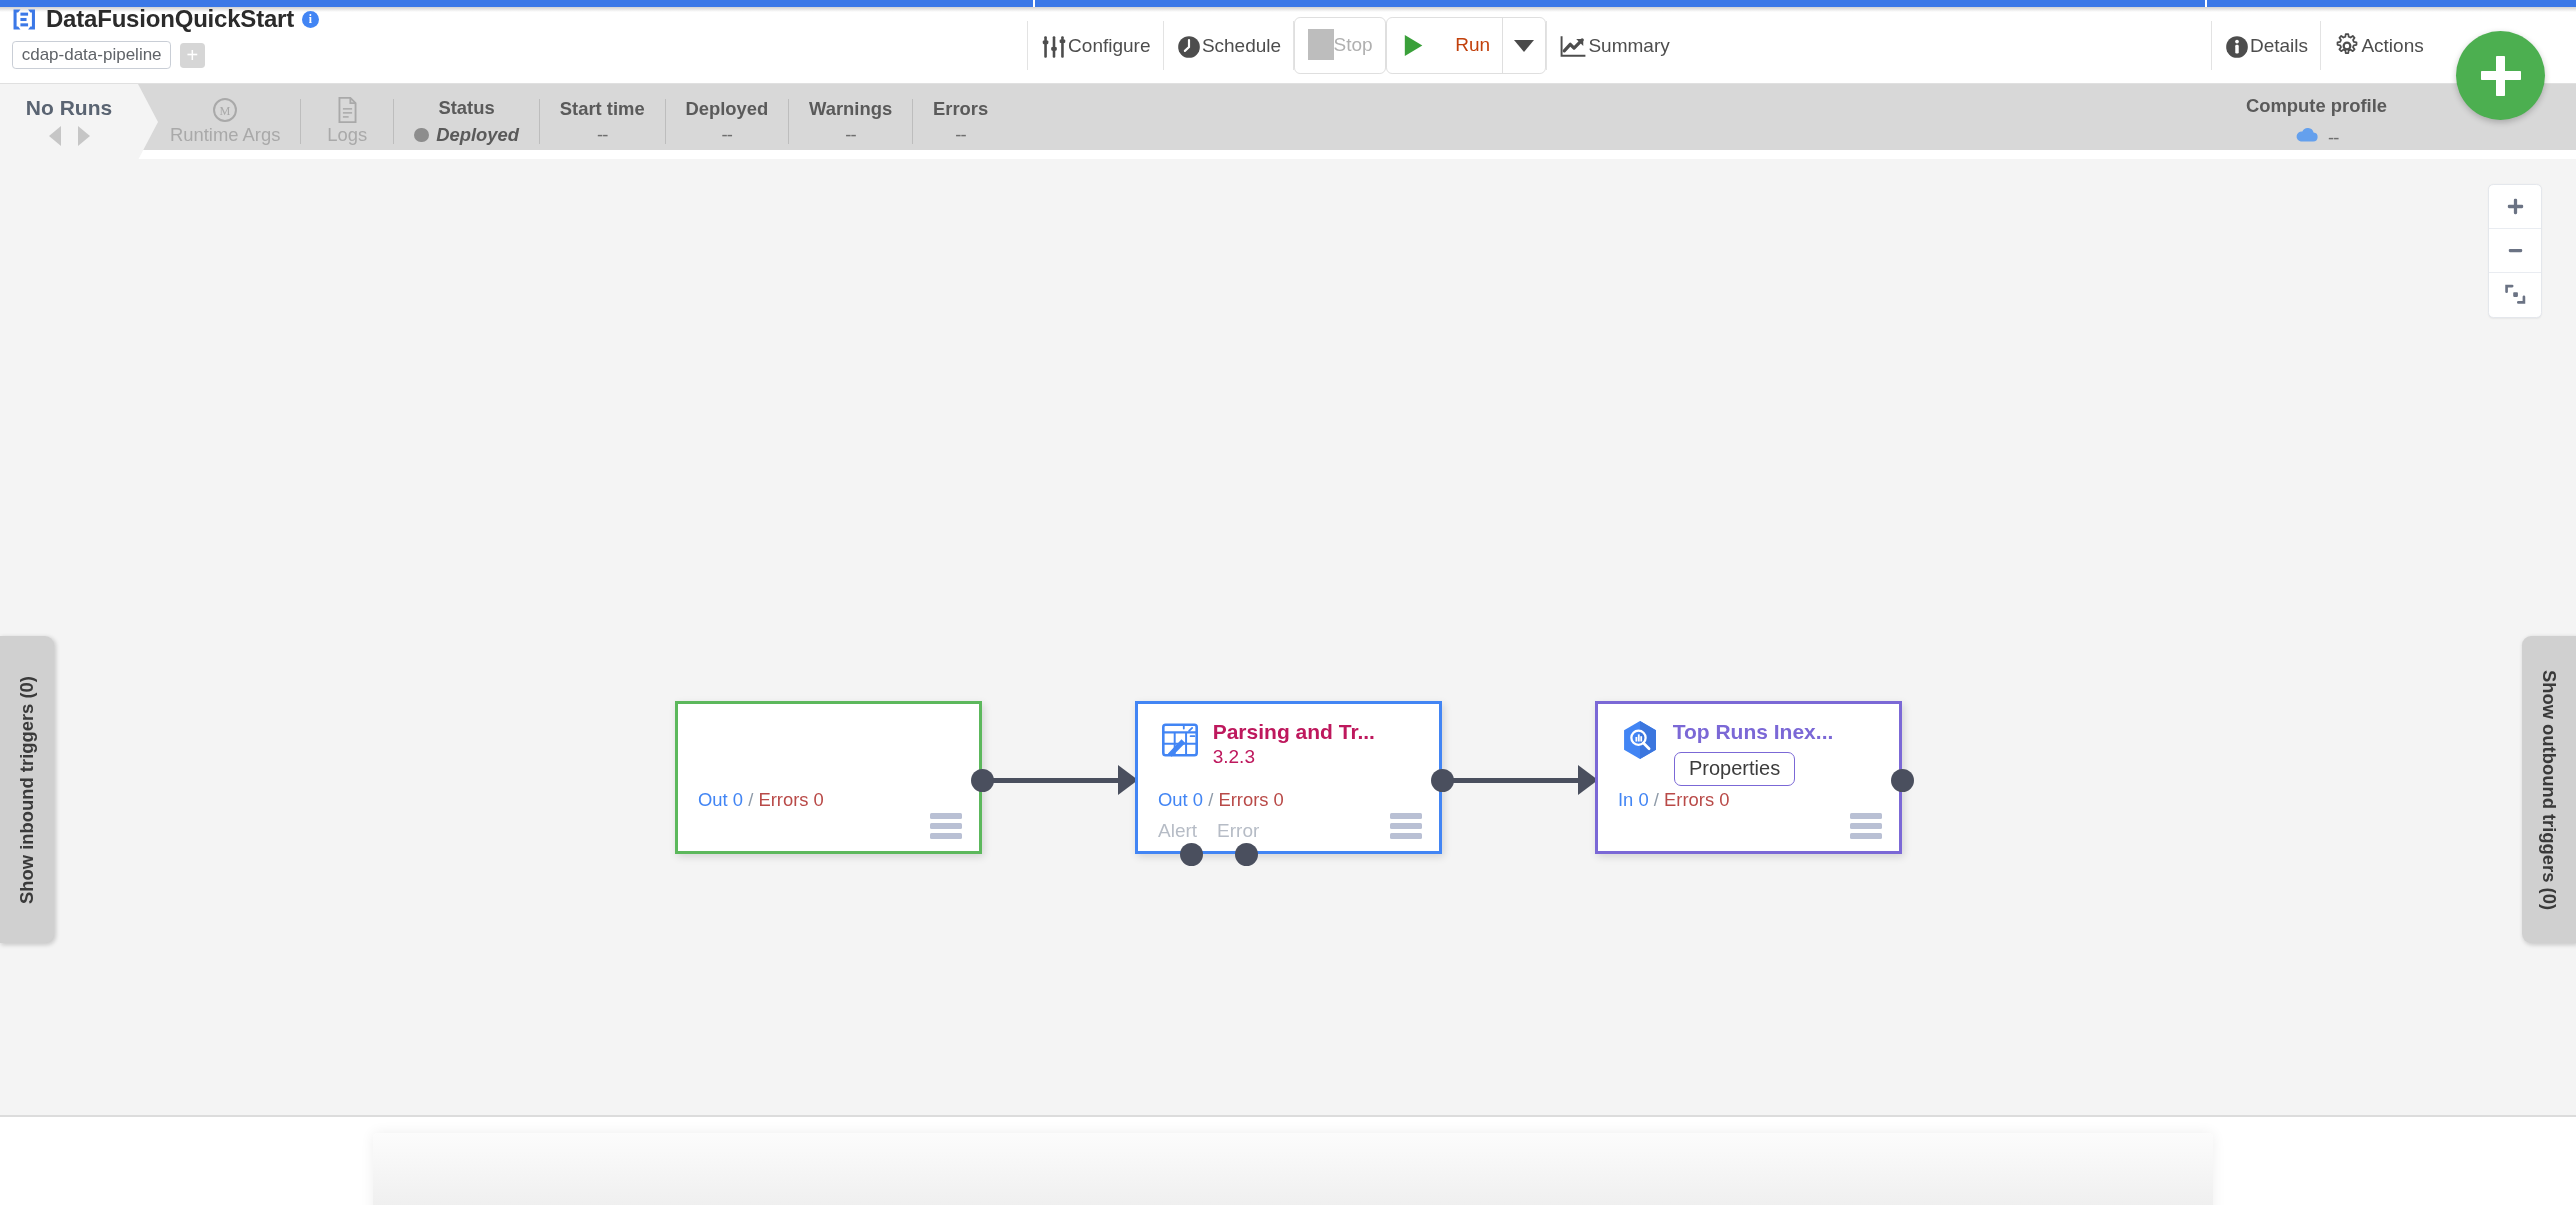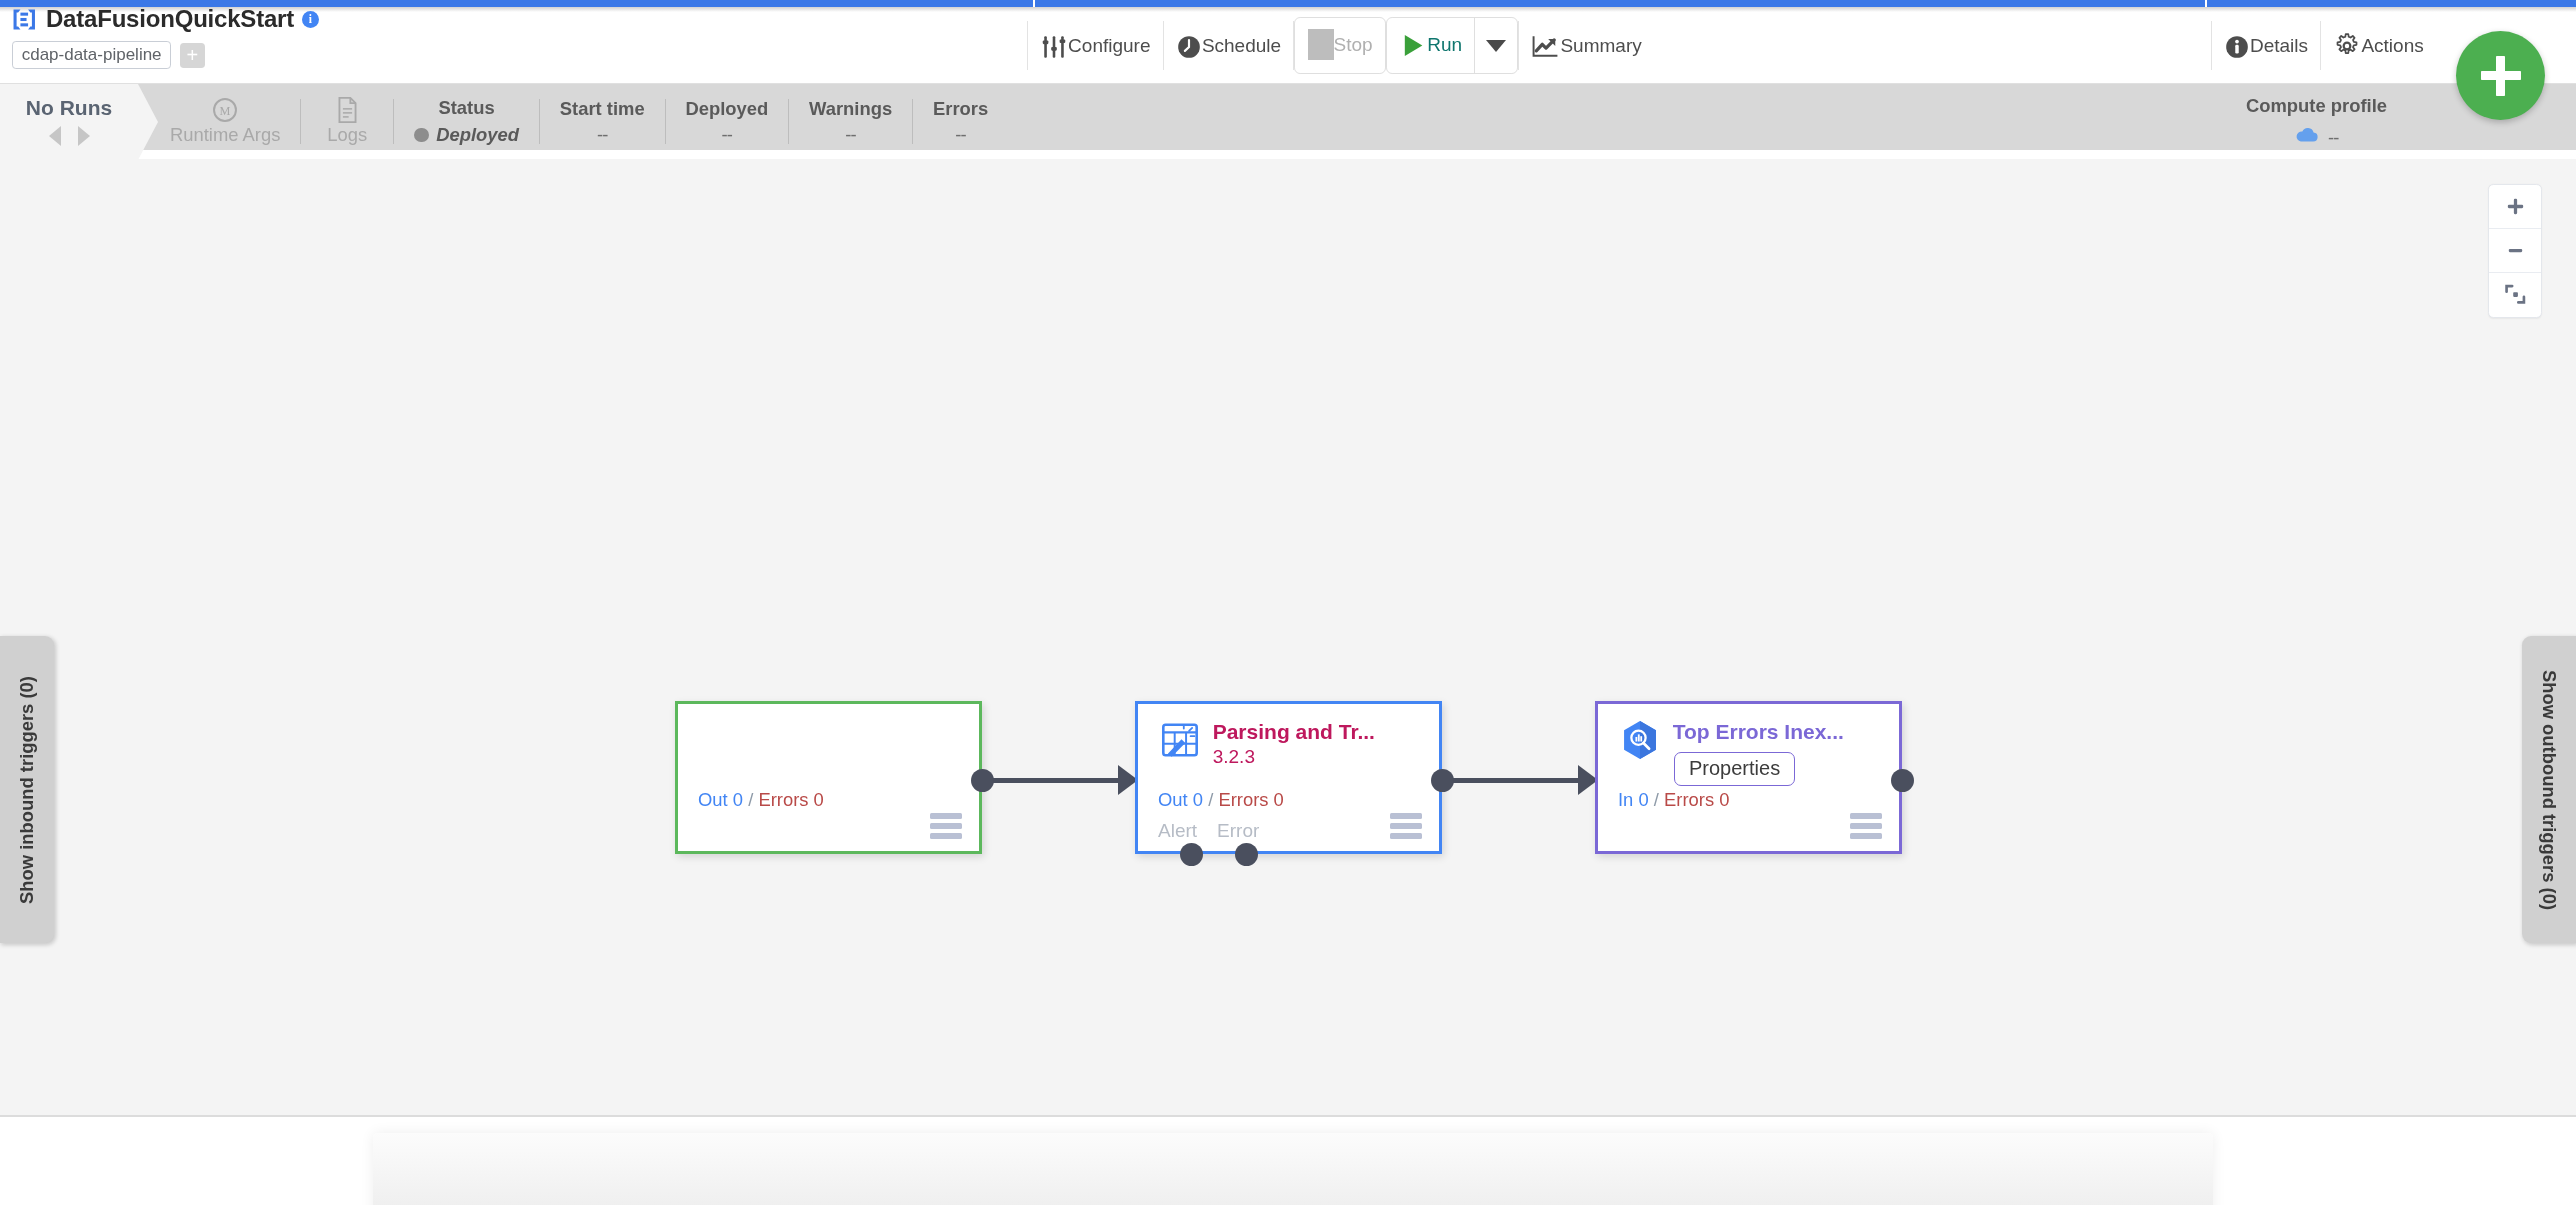--- a/index.html
+++ b/index.html
@@ -80,21 +80,21 @@
     color: #4d4d4d; font-size: 19px;
   }
   .tb-item .tb-icon { height: 31px; display:flex; align-items:flex-end; justify-content:center; margin-bottom: 2.3px;}
   .tb-sep { width: 0.8px; background: #e3e3e3; margin: 14px 0; }
   .tb-btn {
     border: 0.8px solid #dfdfdf; border-radius: 6.1px; background: #fff;
     margin: 10px 0; display: flex; align-items: center;
   }
   .tb-btn .tb-item { min-width: 75px; }
   .tb-stop-label { color: #b0b0b0; }
-  .tb-run-label { color: #0f766e; }
+  .tb-run-label { color: #c2410c; margin-left: 28px; }
   .run-split { border-left: 0.8px solid #dfdfdf; width: 43px; height: 57px;
     display:flex; align-items:center; justify-content:center; }
   .caret-down {
     width: 0; height: 0; border-left: 10px solid transparent;
     border-right: 10px solid transparent; border-top: 12.3px solid #4a4a4a;
   }
   .stop-square { width: 26px; height: 31px; background: #bdbdbd; }
 
   .toolbar-right {
     position: absolute; right: 140px; top: 7px; height: 77px;
@@ -571,21 +571,21 @@
             <circle cx="27" cy="26" r="9.4" fill="none" stroke="#ffffff" stroke-width="3"></circle>
             <line x1="33.5" y1="33" x2="41" y2="40.5" stroke="#ffffff" stroke-width="3.6" stroke-linecap="round"></line>
             <g fill="#ffffff">
               <rect x="23" y="25" width="2.4" height="6"></rect>
               <rect x="26.2" y="21.6" width="2.4" height="9.4"></rect>
               <rect x="29.4" y="24" width="2.4" height="7"></rect>
             </g>
           </svg>
         </span>
         <span class="node-titles">
-          <span class="node-title t-purple">Top Errors Inex...</span>
+          <span class="node-title t-purple">Top Runs Inex...</span>
         </span>
       </div>
       <div class="tooltip-props">Properties</div>
       <div class="node-metrics">
         <span class="m-out">In</span>
         <span class="m-out">0</span>
         <span class="m-slash">/</span>
         <span class="m-err">Errors</span>
         <span class="m-err">0</span>
       </div>

